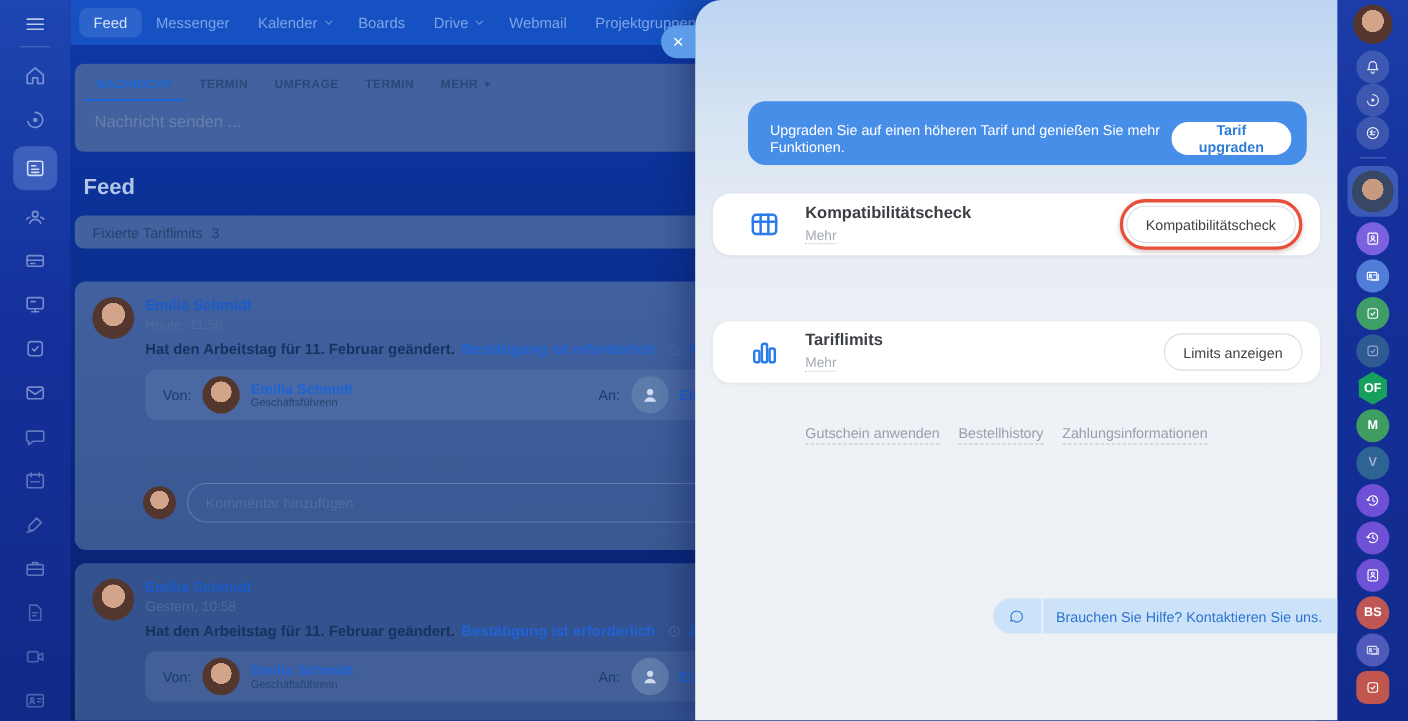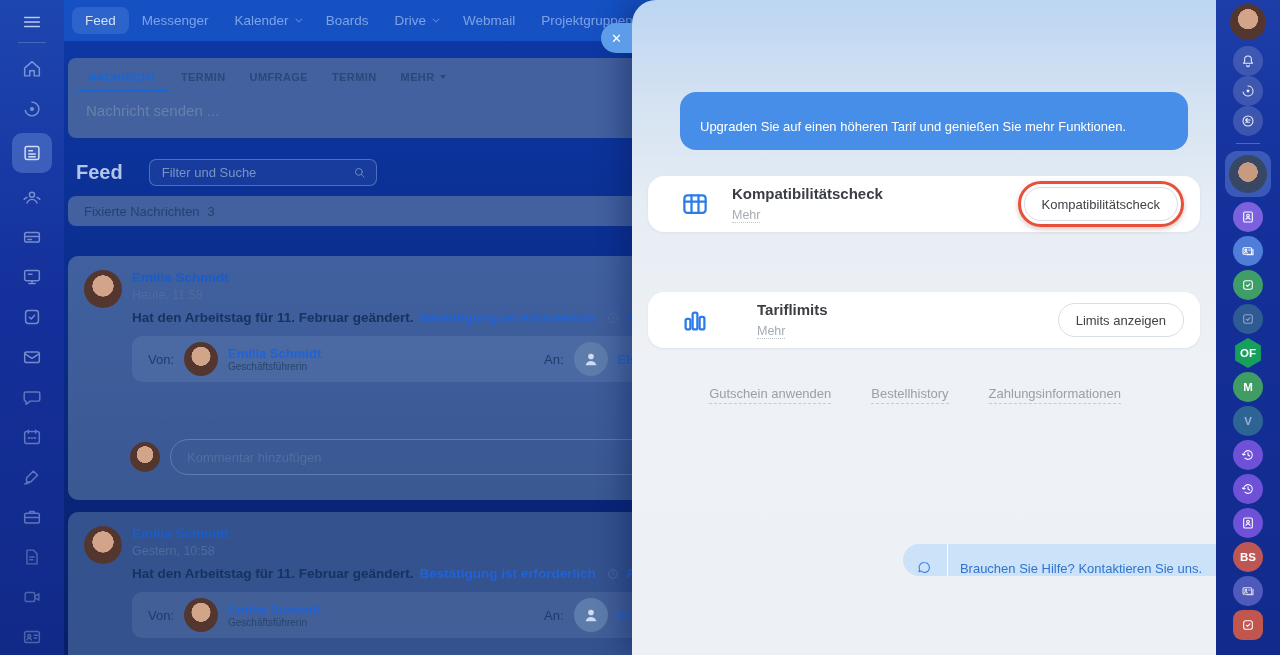--- a/index.html
+++ b/index.html
@@ -116,35 +116,35 @@
   .plan-status { font-size:12.5px; color:#a3a9b1; }
   .banner { position:absolute; left:28px; right:28px; top:92px; height:58px; background:#478ee8;
     border-radius:16px; z-index:1; display:flex; align-items:center; justify-content:space-between;
     padding:10px 14px 0 20px;margin-left:20px; }
   .banner-text { font-size:13px; color:#fff; }
   .banner-btn { height:30px; padding:0 16px; background:#fff; border:0; border-radius:15px;
     font-size:13px; font-weight:bold; color:#2e7cd9; display:flex; align-items:center;
     cursor:pointer; font-family:inherit; }
   .pcard { position:absolute; left:16px; right:16px; height:56px; background:#fff; border-radius:16px;
     display:flex; align-items:center; padding:0 16px 0 20px; box-shadow:0 1px 3px rgba(40,70,130,.07); }
-  .pcard.k { top:176px; } .pcard.t { top:292px;gap:25px; }
+  .pcard.k { top:176px; } .pcard.t { top:292px; }
   .pcard-ic { width:30px; height:30px; color:#2b7ce8; margin:0 22px 0 12px; flex:none; }
   .pcard-title { font-size:15px; font-weight:bold; color:#3b3e43; margin-bottom:3px; }
   .pcard-sub { font-size:12.5px; color:#a6acb4; border-bottom:1px dotted #bfc6ce;
     display:inline-block; cursor:pointer; }
   .pcard-btn { height:34px; padding:0 17px; border:1px solid #d9dee4; border-radius:17px; background:#fff;
     font-size:13px; color:#3f4247; display:flex; align-items:center; white-space:nowrap;
     cursor:pointer; font-family:inherit; }
   .spacer { margin-left:auto; }
   .hl { border:3px solid #e84f3a; border-radius:23px; padding:3px; background:#fdfdfd;
     box-shadow:0 2px 5px rgba(110,40,20,.28); }
-  .panel-links { position:absolute; left:0; right:18px; top:386px; display:flex; justify-content:center; gap:40px; }
+  .panel-links { position:absolute; left:0; right:18px; top:386px; display:flex; justify-content:center; gap:17px; }
   .panel-link { font-size:13px; color:#99a0aa; border-bottom:1px dashed #c6ccd4; padding-bottom:2px; cursor:pointer; }
   .help { position:absolute; right:0; top:544px; height:32px; background:#cbe2f8;
-    border-radius:16px 0 0 16px; display:flex; align-items:flex-end; cursor:pointer; }
+    border-radius:16px 0 0 16px; display:flex; align-items:center; cursor:pointer; }
   .help-ic { width:44px; display:flex; justify-content:center; color:#3f85d8; }
   .help-ic .ic { width:17px; height:17px; }
   .help-divider { width:1px; height:32px; background:rgba(255,255,255,.9); }
   .help-text { font-size:13px; color:#2f74d0; padding:0 14px 0 12px; white-space:nowrap; }
 
   
   .rail { position:absolute; left:1216px; top:0; width:64px; height:655px; z-index:6;
     background:linear-gradient(180deg,#1d3ea9,#14309b 30%,#112a8c); display:flex;
     flex-direction:column; align-items:center; }
   .rr-top-ava { width:36px; height:36px; border-radius:50%; margin:4px 0 6px; cursor:pointer; flex:none; }
@@ -315,33 +315,24 @@
         <span class="tab">TERMIN</span>
         <span class="tab">MEHR<span class="tri"></span></span>
       </div>
     <div class="composer-input">
       <input placeholder="Nachricht senden ..." style="">
     </div>
   </div>
 
   <div class="feed-head">
     <div class="feed-title">Feed</div>
-    <div class="searchbox">
-      <input placeholder="Filter und Suche" style="">
-      <span class="ic">
-          <svg viewBox="0 0 24 24">
-            <circle cx="11" cy="11" r="5.5"></circle>
-            <path d="M15.2 15.2l4 4"></path>
-          </svg>
-        </span>
-    </div>
   </div>
 
   <div class="pinned">
-    <span>Fixierte Nachrichten</span>
+    <span>Fixierte Tariflimits</span>
     <span>3</span>
   </div>
 
   <div class="post p1">
     <div class="p-ava ava-woman"></div>
     <div class="p-name">Emilia Schmidt</div>
     <div class="p-time">Heute, 11:58</div>
     <div class="p-body">
       <span>Hat den Arbeitstag für 11. Februar geändert.</span>
       <span class="lnk">Bestätigung ist erforderlich</span>
@@ -436,20 +427,21 @@
     </div>
   </div>
 </div>
 
 <div class="panel">
   <div class="closebtn">✕</div>
 
 
   <div class="banner">
     <div class="banner-text">Upgraden Sie auf einen höheren Tarif und genießen Sie mehr Funktionen.</div>
+    <button class="banner-btn">Tarif upgraden</button>
   </div>
 
   <div class="pcard k">
     <span class="pcard-ic ic">
         <svg viewBox="0 0 24 24" style="stroke-width:1.8">
           <rect x="3.5" y="5" width="17" height="14" rx="2.5"></rect>
           <path d="M3.5 10h17M9.2 5v14M14.8 5v14"></path>
         </svg>
       </span>
     <div>

